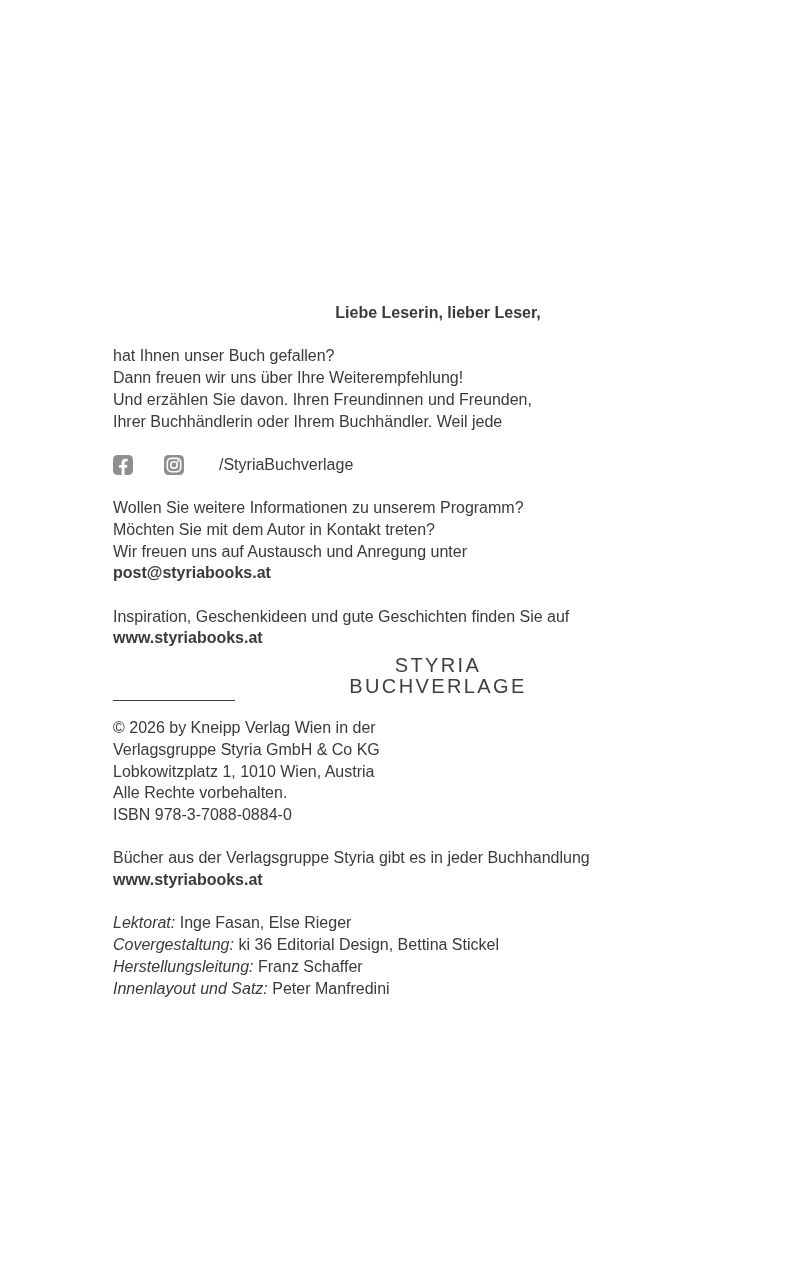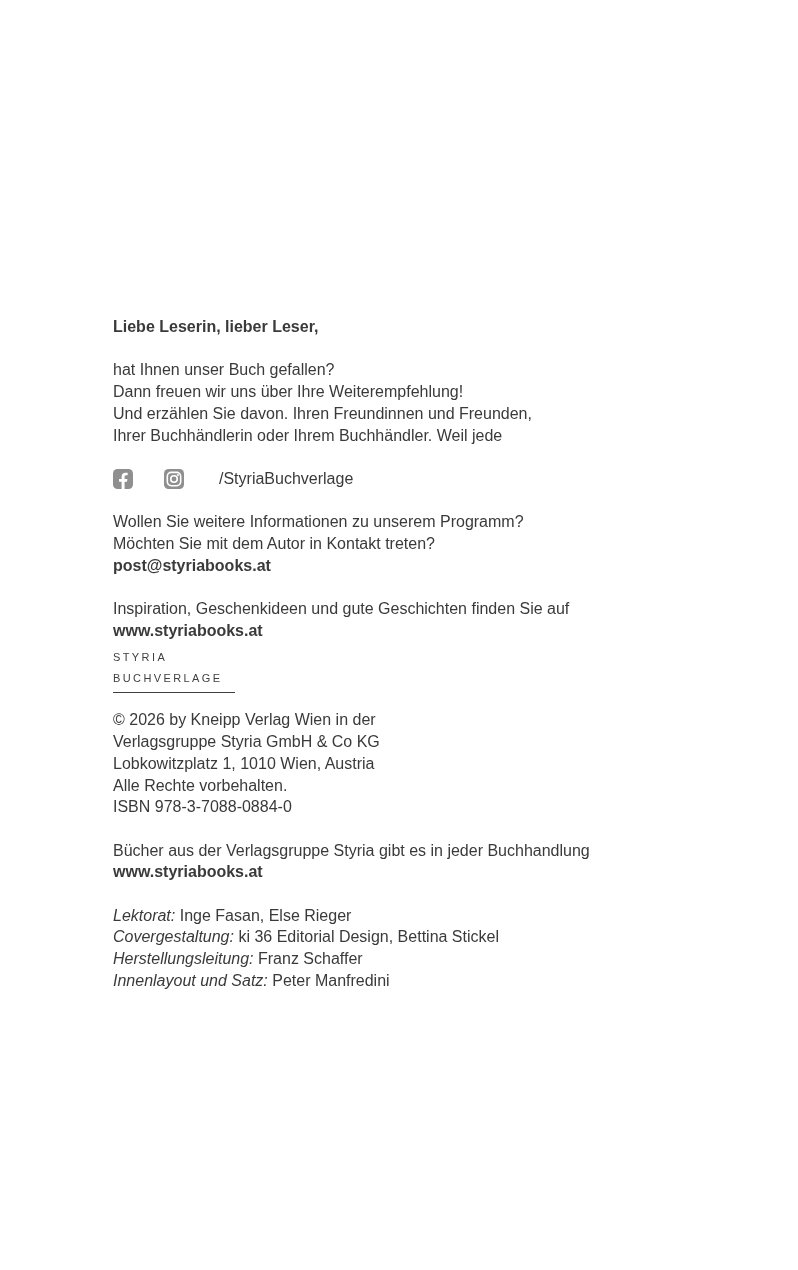--- a/index.html
+++ b/index.html
@@ -15,42 +15,43 @@
     color: #3a3a3a;
     -webkit-font-smoothing: antialiased;
   }
   .content {
     position: absolute;
     left: 113px;
     top: 301px;
     width: 650px;
   }
   .para { margin: 21.7px 0 0 0; }
-  .para.first { margin-top: 15px; }
+  .para.first { margin-top: 1px; text-align: center; }
   .bold { font-weight: bold; }
   .italic { font-style: italic; }
   .line { white-space: nowrap; }
 
   .social-row {
     display: flex;
     align-items: center;
     margin-top: 21.7px;
     height: 21.7px;
     gap: 27px;
   }
   .social-row .icon { display: inline-flex; margin-right: 4px; }
   .social-row .handle { margin-left: 4px; }
 
   .logo {
     margin-top: 6px;
-    font-size: 11px;
+    font-size: 20px;
     line-height: 21px;
     letter-spacing: 2.4px;
     color: #3f3f3f;
     font-weight: 400;
+    text-align: center;
   }
   .logo-underline {
     width: 122px;
     height: 0;
     border-bottom: 1.6px solid #3f3f3f;
     margin-top: 3px;
   }
   .copyright-block { margin-top: 16px; }
 </style>
 </head>
@@ -82,20 +83,21 @@
           <circle cx="12" cy="12" r="3.9" fill="none" stroke="#ffffff" stroke-width="1.9"></circle>
           <circle cx="16.7" cy="7.3" r="1.25" fill="#ffffff"></circle>
         </svg>
       </span>
       <span class="handle">/StyriaBuchverlage</span>
     </div>
 
     <div class="para">
       <div class="line">Wollen Sie weitere Informationen zu unserem Programm?</div>
       <div class="line">Möchten Sie mit dem Autor in Kontakt treten?</div>
+      <div class="line">Wir freuen uns auf Austausch und Anregung unter</div>
       <div class="line bold">post@styriabooks.at</div>
     </div>
 
     <div class="para">
       <div class="line">Inspiration, Geschenkideen und gute Geschichten finden Sie auf</div>
       <div class="line bold">www.styriabooks.at</div>
     </div>
 
     <div class="logo">
       <div class="line">STYRIA</div>

